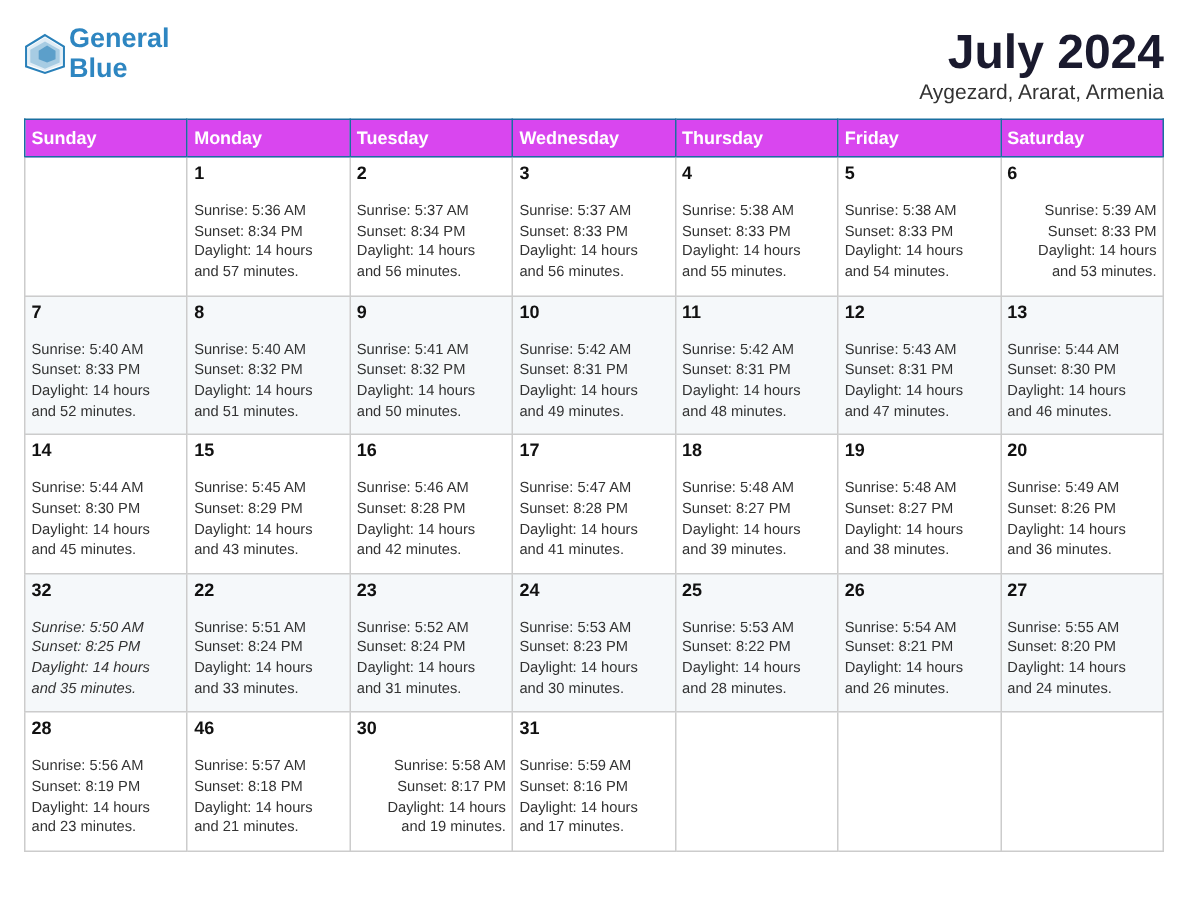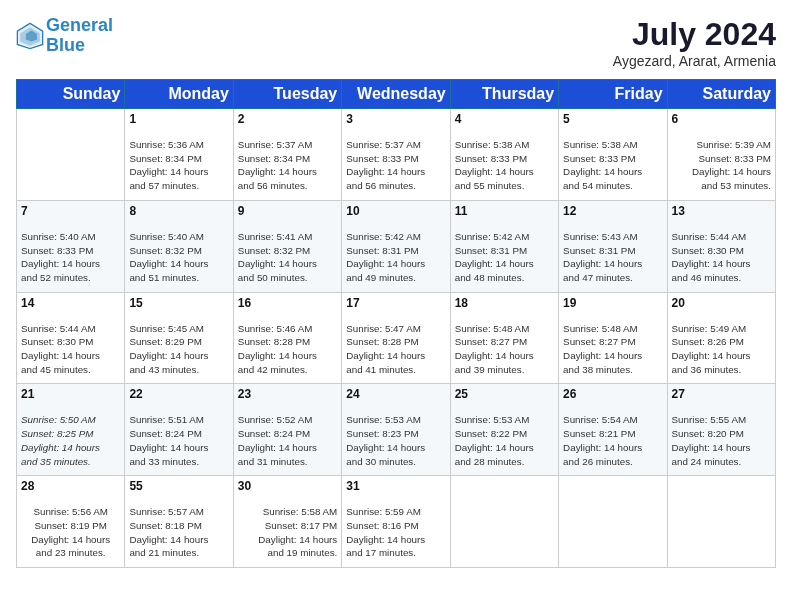--- a/index.html
+++ b/index.html
@@ -55,25 +55,25 @@
       color: #333;
       text-align: center;
     }
     .calendar {
       width: 100%;
       border-collapse: collapse;
       flex: 1;
       font-size: 10.5px;
     }
     .calendar th {
-      background: #1d4ed8;
+      background: #d946ef;
       color: #fff;
       padding: 5px 4px;
-      text-align: right;
-      font-size: 16px;
+      text-align: left;
+      font-size: 12px;
       border: 1px solid #1a6fa0;
     }
     .calendar td {
       border: 1px solid #ccc;
       vertical-align: top;
       padding: 3px 4px;
       width: calc(100% / 7);
       background: #fff;
     }
     .calendar tr:nth-child(even) td {
@@ -274,21 +274,21 @@
           <td>
             <span class="day-num">20</span>
             <div class="day-info" style="white-space: pre-line;">Sunrise: 5:49 AM
 Sunset: 8:26 PM
 Daylight: 14 hours
 and 36 minutes.</div>
           </td>
         </tr>
         <tr>
           <td>
-            <span class="day-num">21</span>
+            <span class="day-num">32</span>
             <div class="day-info" style="white-space: pre-line; font-style: italic;">Sunrise: 5:50 AM
 Sunset: 8:25 PM
 Daylight: 14 hours
 and 35 minutes.</div>
           </td>
           <td>
             <span class="day-num">22</span>
             <div class="day-info" style="white-space: pre-line;">Sunrise: 5:51 AM
 Sunset: 8:24 PM
 Daylight: 14 hours
@@ -326,27 +326,27 @@
             <span class="day-num">27</span>
             <div class="day-info" style="white-space: pre-line;">Sunrise: 5:55 AM
 Sunset: 8:20 PM
 Daylight: 14 hours
 and 24 minutes.</div>
           </td>
         </tr>
         <tr>
           <td>
             <span class="day-num">28</span>
-            <div class="day-info" style="white-space: pre-line; text-align: center;">Sunrise: 5:56 AM
+            <div class="day-info" style="white-space: pre-line;">Sunrise: 5:56 AM
 Sunset: 8:19 PM
 Daylight: 14 hours
 and 23 minutes.</div>
           </td>
           <td>
-            <span class="day-num">55</span>
+            <span class="day-num">46</span>
             <div class="day-info" style="white-space: pre-line;">Sunrise: 5:57 AM
 Sunset: 8:18 PM
 Daylight: 14 hours
 and 21 minutes.</div>
           </td>
           <td>
             <span class="day-num">30</span>
             <div class="day-info" style="white-space: pre-line; text-align: right;">Sunrise: 5:58 AM
 Sunset: 8:17 PM
 Daylight: 14 hours

